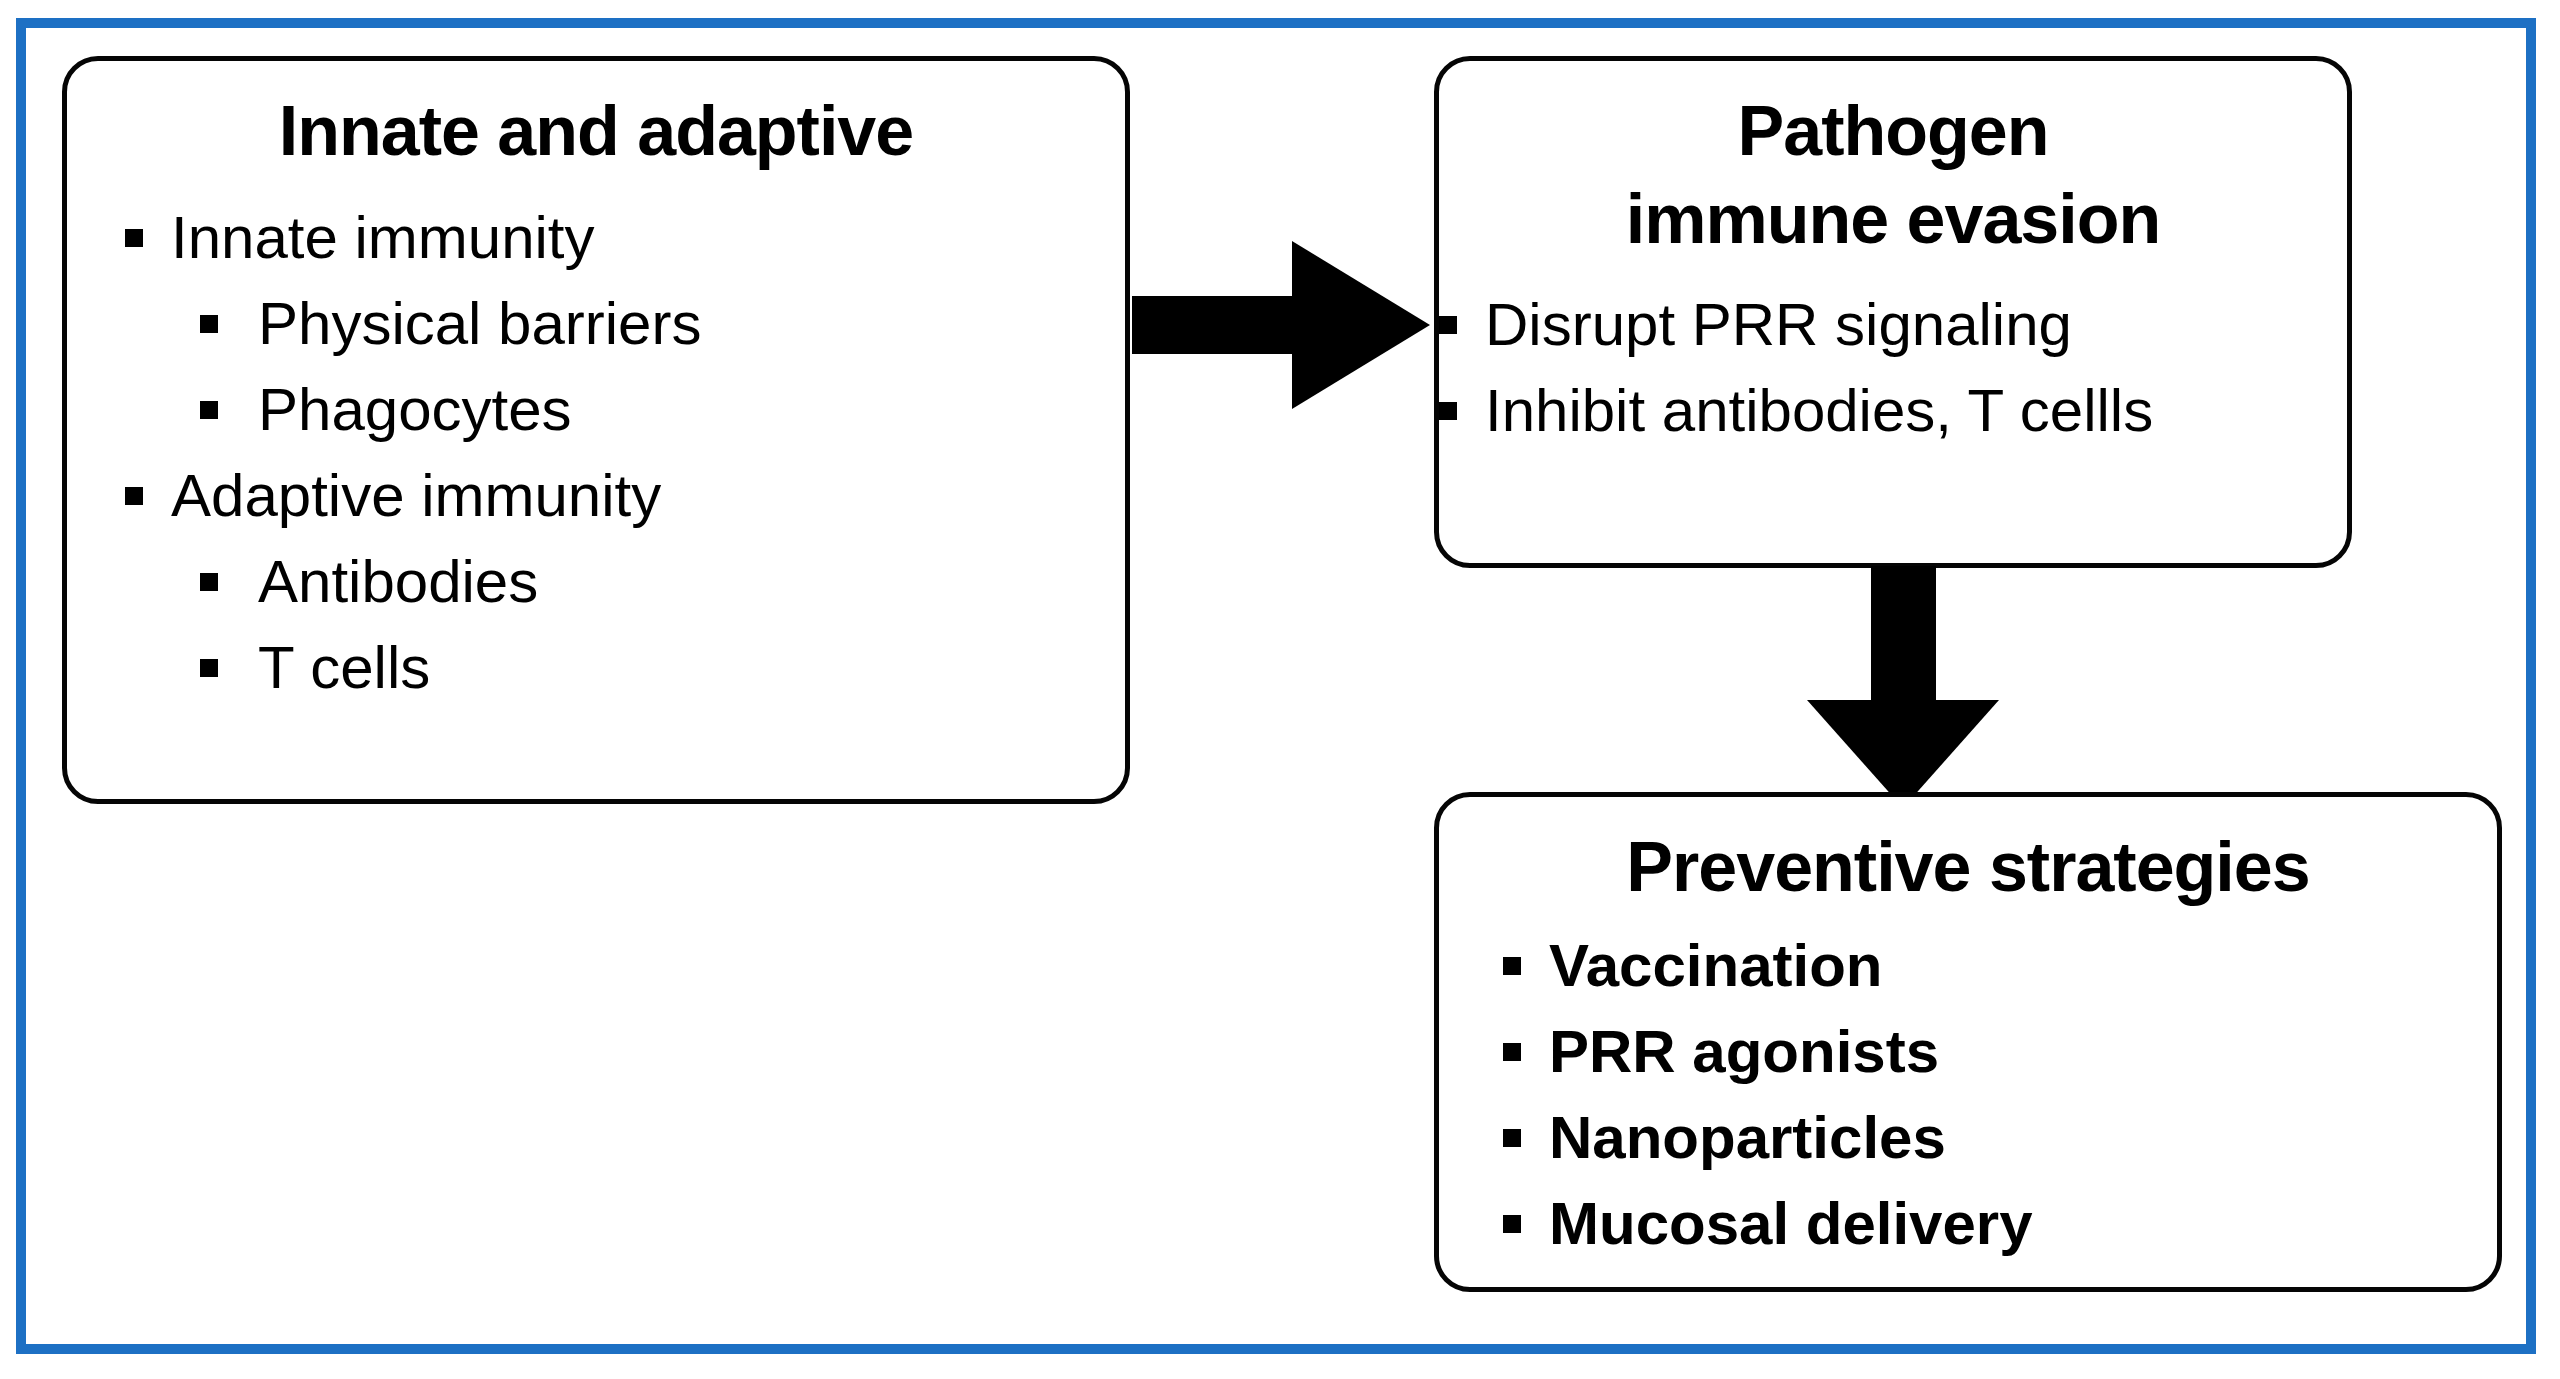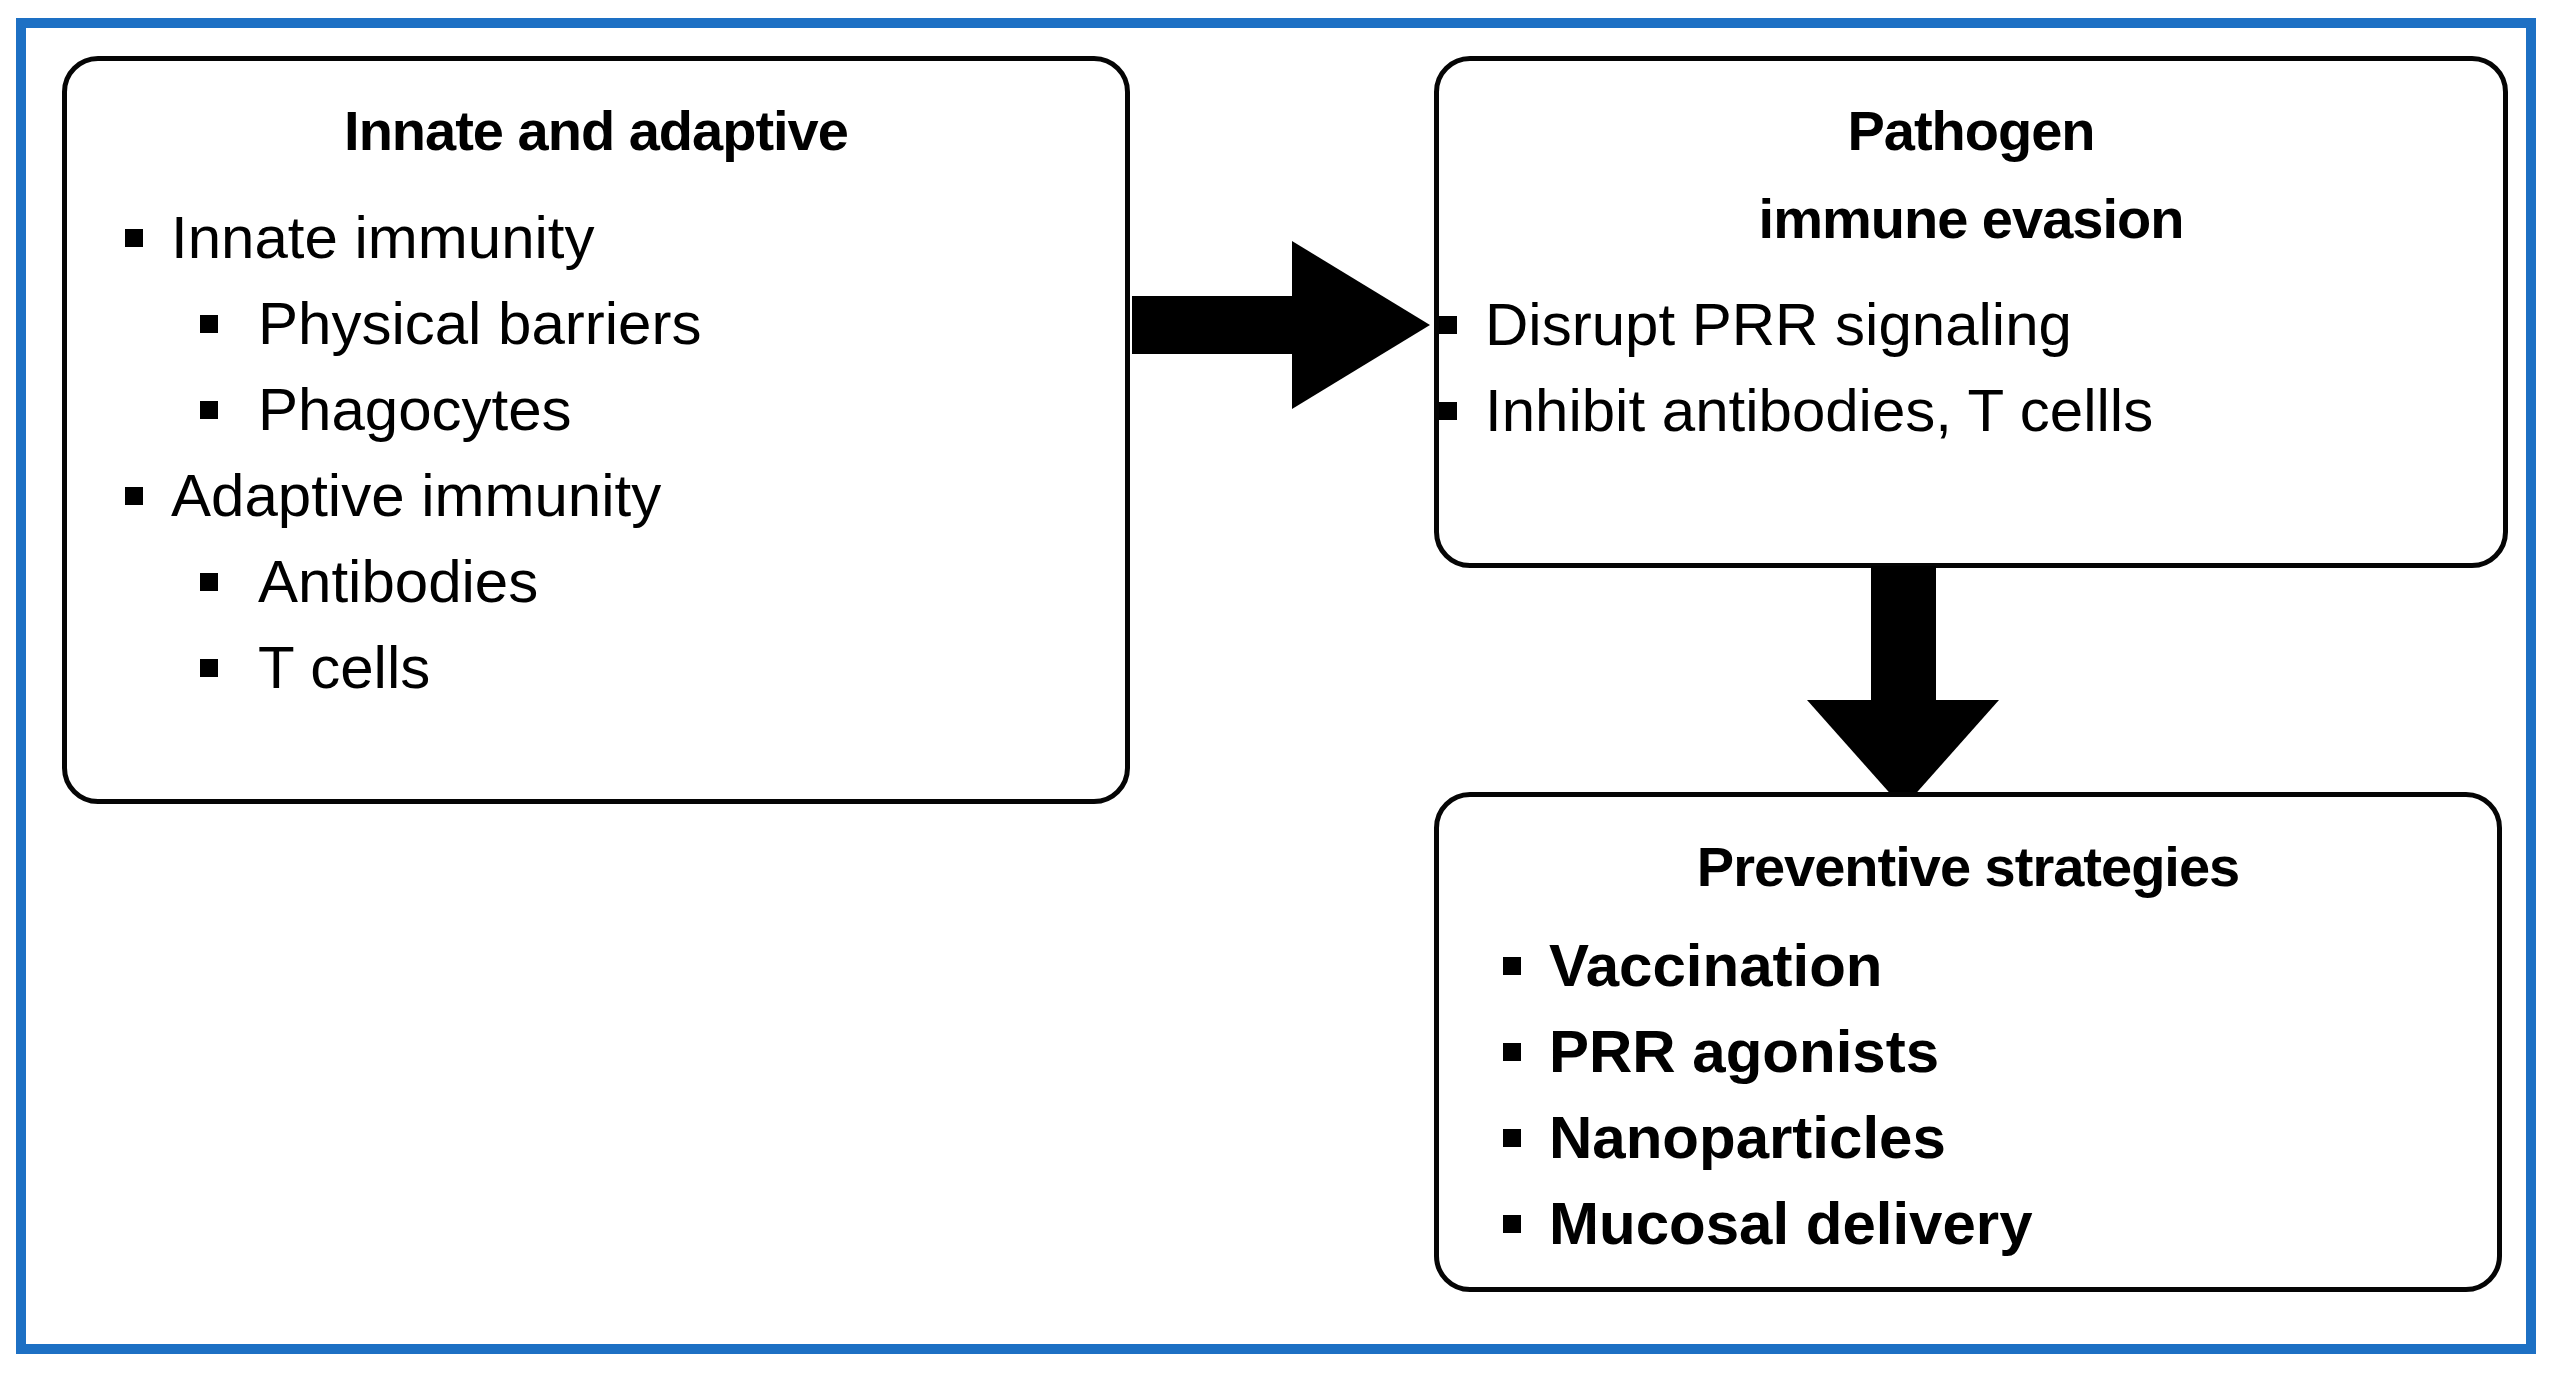--- a/index.html
+++ b/index.html
@@ -9,25 +9,25 @@
   }
   .frame{
     position:absolute;left:16px;top:18px;width:2520px;height:1336px;
     border:10px solid #1d70c4;box-sizing:border-box;background:#ffffff;
   }
   .box{
     position:absolute;background:#ffffff;border:5px solid #050505;
     border-radius:36px;box-sizing:border-box;
   }
   .box-a{left:62px;top:56px;width:1068px;height:748px;}
-  .box-b{left:1434px;top:56px;width:1074px;height:512px;}
+  .box-b{left:1434px;top:56px;width:918px;height:512px;}
   .box-c{left:1434px;top:792px;width:1068px;height:500px;}
   .title{
     margin:26px 0 0 0;text-align:center;font-weight:bold;
-    font-size:56px;line-height:88px;letter-spacing:-1px;
+    font-size:70px;line-height:88px;letter-spacing:-1px;
   }
   .tline{display:block;}
   ul.list{list-style:none;margin:0;padding:0;}
   .box-a ul.list{margin-top:20px;padding-left:58px;}
   .box-b ul.list{margin-top:19px;}
   .box-c ul.list{margin-top:12px;padding-left:64px;font-weight:bold;}
   li.item{
     display:flex;align-items:center;height:86px;
     font-size:60px;line-height:86px;white-space:nowrap;
   }

